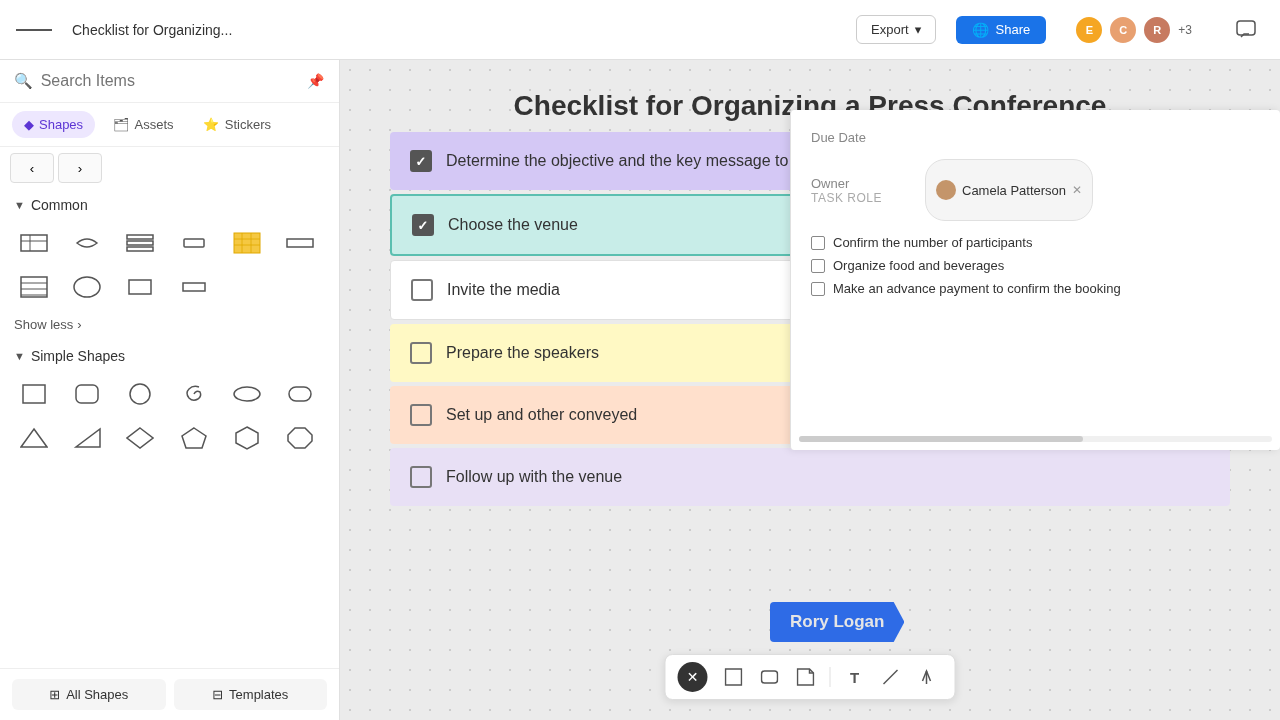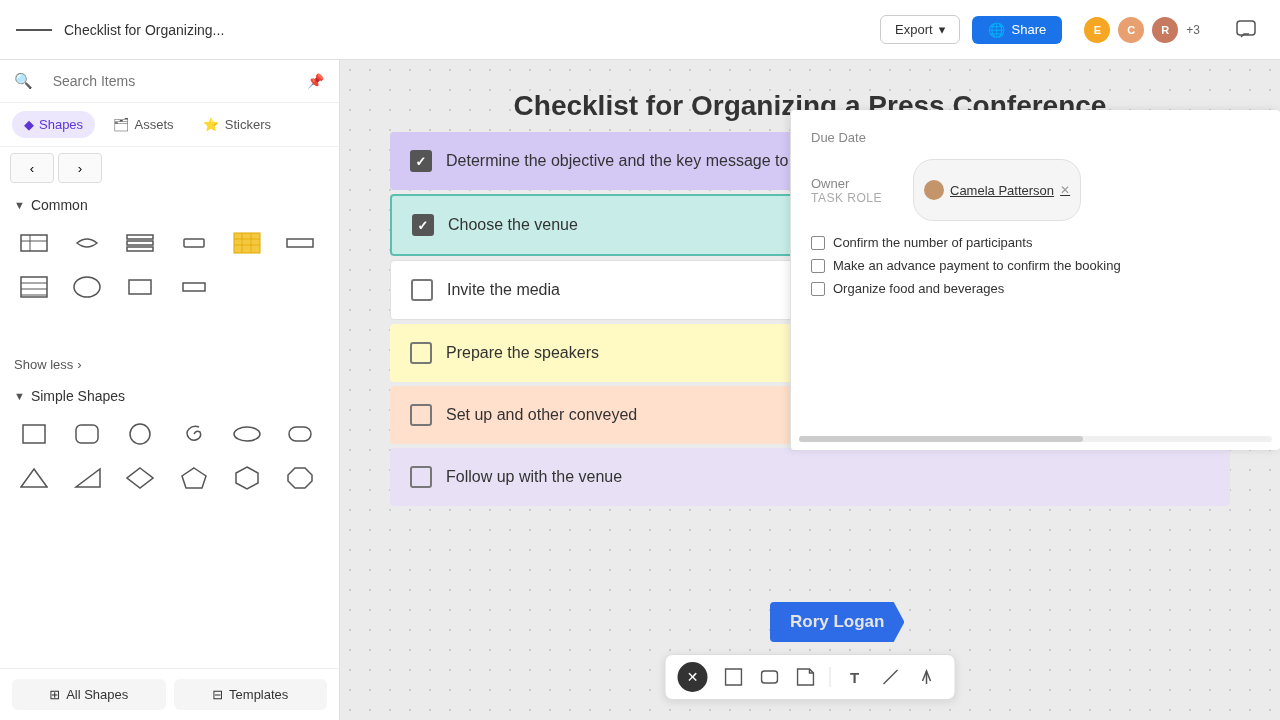--- a/index.html
+++ b/index.html
@@ -2,21 +2,21 @@
 <html><head>
   <meta charset="utf-8">
   <style>
     * { box-sizing: border-box; margin: 0; padding: 0; }
     body { font-family: -apple-system, BlinkMacSystemFont, 'Segoe UI', sans-serif; background: #f0f0f0; width: 1280px; height: 720px; overflow: hidden; position: relative; }
 
     
     .topbar {
       display: flex; align-items: center; height: 60px;
       background: #fff; border-bottom: 1px solid #e0e0e0;
-      padding: 0 16px; gap: 12px; position: relative; z-index: 100;
+      padding: 0 16px; gap: 20px; position: relative; z-index: 100;
     }
     .menu-btn {
       width: 36px; height: 36px; display: flex; align-items: center; justify-content: center;
       cursor: pointer; border-radius: 4px; border: none; background: none;
     }
     .menu-btn span { display: block; width: 18px; height: 2px; background: #555; margin: 2px 0; }
     .doc-title {
       font-size: 14px; color: #333; font-weight: 500; margin-right: auto;
     }
     .export-btn {
@@ -55,23 +55,22 @@
     .left-panel {
       width: 340px; background: #fff; border-right: 1px solid #e0e0e0;
       display: flex; flex-direction: column; overflow: hidden; flex-shrink: 0;
     }
     .search-bar {
       display: flex; align-items: center; padding: 12px 14px; gap: 8px;
       border-bottom: 1px solid #eee;
     }
     .search-icon { color: #999; font-size: 15px; }
     .search-input {
-      border: none; outline: none; font-size: 14px; color: #c2410c; flex: 1;
+      border: none; outline: none; font-size: 16px; color: #c2410c; flex: 1;
       background: none;
-      margin-left: 12px;
     }
     .pin-icon { color: #bbb; font-size: 14px; cursor: pointer; }
 
     .shape-tabs {
       display: flex; padding: 8px 12px; gap: 6px; border-bottom: 1px solid #eee;
     }
     .shape-tab {
       display: flex; align-items: center; gap: 5px; padding: 6px 12px;
       border-radius: 20px; font-size: 13px; cursor: pointer; font-weight: 500;
     }
@@ -94,21 +93,21 @@
       gap: 4px; padding: 6px 12px;
     }
     .shape-cell {
       width: 44px; height: 40px; display: flex; align-items: center; justify-content: center;
       border-radius: 4px; cursor: pointer;
     }
     .shape-cell svg { width: 28px; height: 24px; }
 
     .show-less-row {
       display: flex; align-items: center; padding: 4px 14px 8px;
-      font-size: 13px; color: #555; cursor: pointer; gap: 4px; margin-top: 40px;
+      font-size: 13px; color: #555; cursor: pointer; gap: 4px;
     }
 
     .section-header2 {
       display: flex; align-items: center; gap: 6px; padding: 8px 14px 4px;
       cursor: pointer;
     }
     .shapes-grid2 {
       display: grid; grid-template-columns: repeat(6, 1fr);
       gap: 4px; padding: 6px 12px;
     }
@@ -202,33 +201,33 @@
 
     
     .side-panel {
       position: absolute; right: 0; top: 0; width: 490px;
       background: #fff; border-left: 1px solid #e0e0e0;
       border-radius: 4px; box-shadow: -2px 0 8px rgba(0,0,0,0.1);
       padding: 20px; z-index: 60;
       height: 340px; overflow-y: auto;
       top: 50px;
     }
-    .panel-row { display: flex; align-items: center; margin-bottom: 14px; gap: 12px; }
+    .panel-row { display: flex; align-items: center; margin-bottom: 14px; gap: 24px; }
     .panel-label { font-size: 13px; color: #888; width: 90px; flex-shrink: 0; }
     .panel-input {
       flex: 1; border: 1px solid #e0e0e0; border-radius: 4px;
       padding: 7px 10px; font-size: 13px; color: #333;
       display: flex; align-items: center; justify-content: space-between;
     }
     .panel-input .cal-icon { color: #888; font-size: 15px; }
     .panel-owner { flex: 1; }
     .owner-chip {
       display: flex; align-items: center; gap: 6px;
       background: #f5f5f5; border: 1px solid #e0e0e0; border-radius: 20px;
-      padding: 20px 10px; font-size: 13px; color: #333; display: inline-flex; text-decoration: underline;
+      padding: 20px 10px; font-size: 13px; color: #333; display: inline-flex;
     }
     .owner-avatar { width: 20px; height: 20px; border-radius: 50%; background: #c4956a; }
     .remove-x { color: #999; cursor: pointer; font-size: 12px; }
 
     .subtasks-title { font-size: 15px; font-weight: 700; color: #222; margin-bottom: 12px; }
     .subtask-row { display: flex; align-items: center; gap: 8px; margin-bottom: 8px; font-size: 13px; color: #333; }
     .subtask-checkbox { width: 14px; height: 14px; border: 1.5px solid #888; border-radius: 2px; flex-shrink: 0; }
   </style>
 </head>
 <body>
@@ -515,25 +514,25 @@
         </div>
       </div>
 
       <div>
         <div class="subtask-row">
           <div class="subtask-checkbox"></div>
           <span>Confirm the number of participants</span>
         </div>
         <div class="subtask-row">
           <div class="subtask-checkbox"></div>
-          <span>Make an advance payment to confirm the booking</span>
+          <span>Organize food and beverages</span>
         </div>
         <div class="subtask-row">
           <div class="subtask-checkbox"></div>
-          <span>Organize food and beverages</span>
+          <span>Make an advance payment to confirm the booking</span>
         </div>
       </div>
 
       <div style="position:absolute; bottom:8px; left:8px; right:8px; height:6px; background:#f0f0f0; border-radius:3px;">
         <div style="width:60%; height:6px; background:#ccc; border-radius:3px;"></div>
       </div>
     </div>
 
     <div class="bottom-toolbar">
       <button class="close-btn">✕</button>

